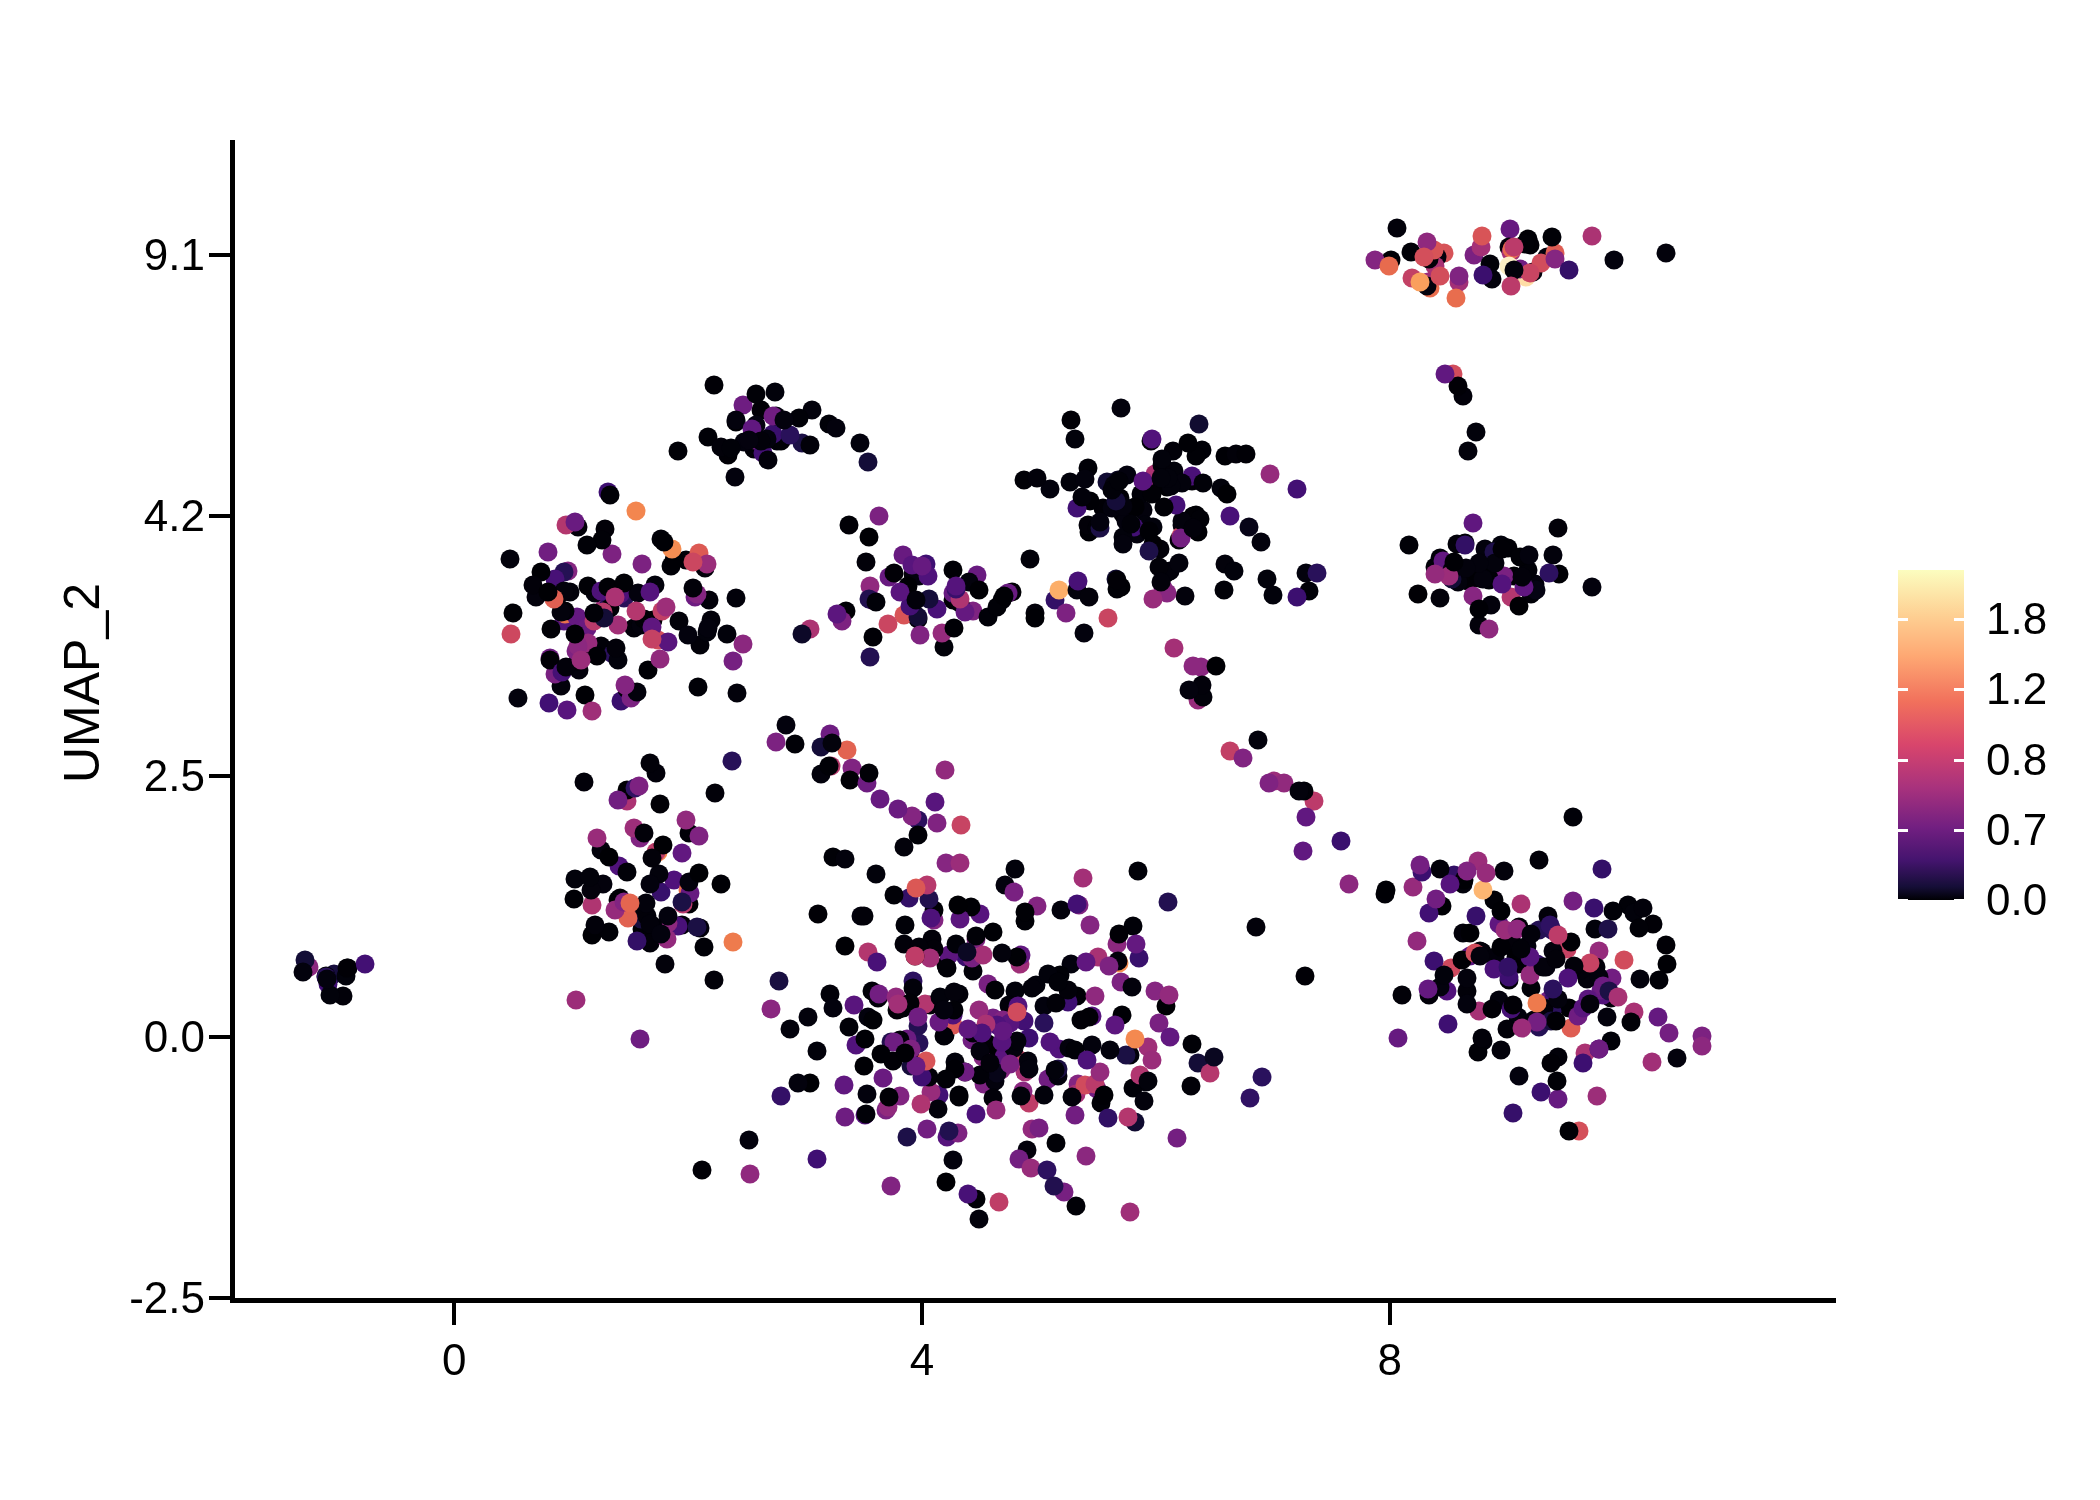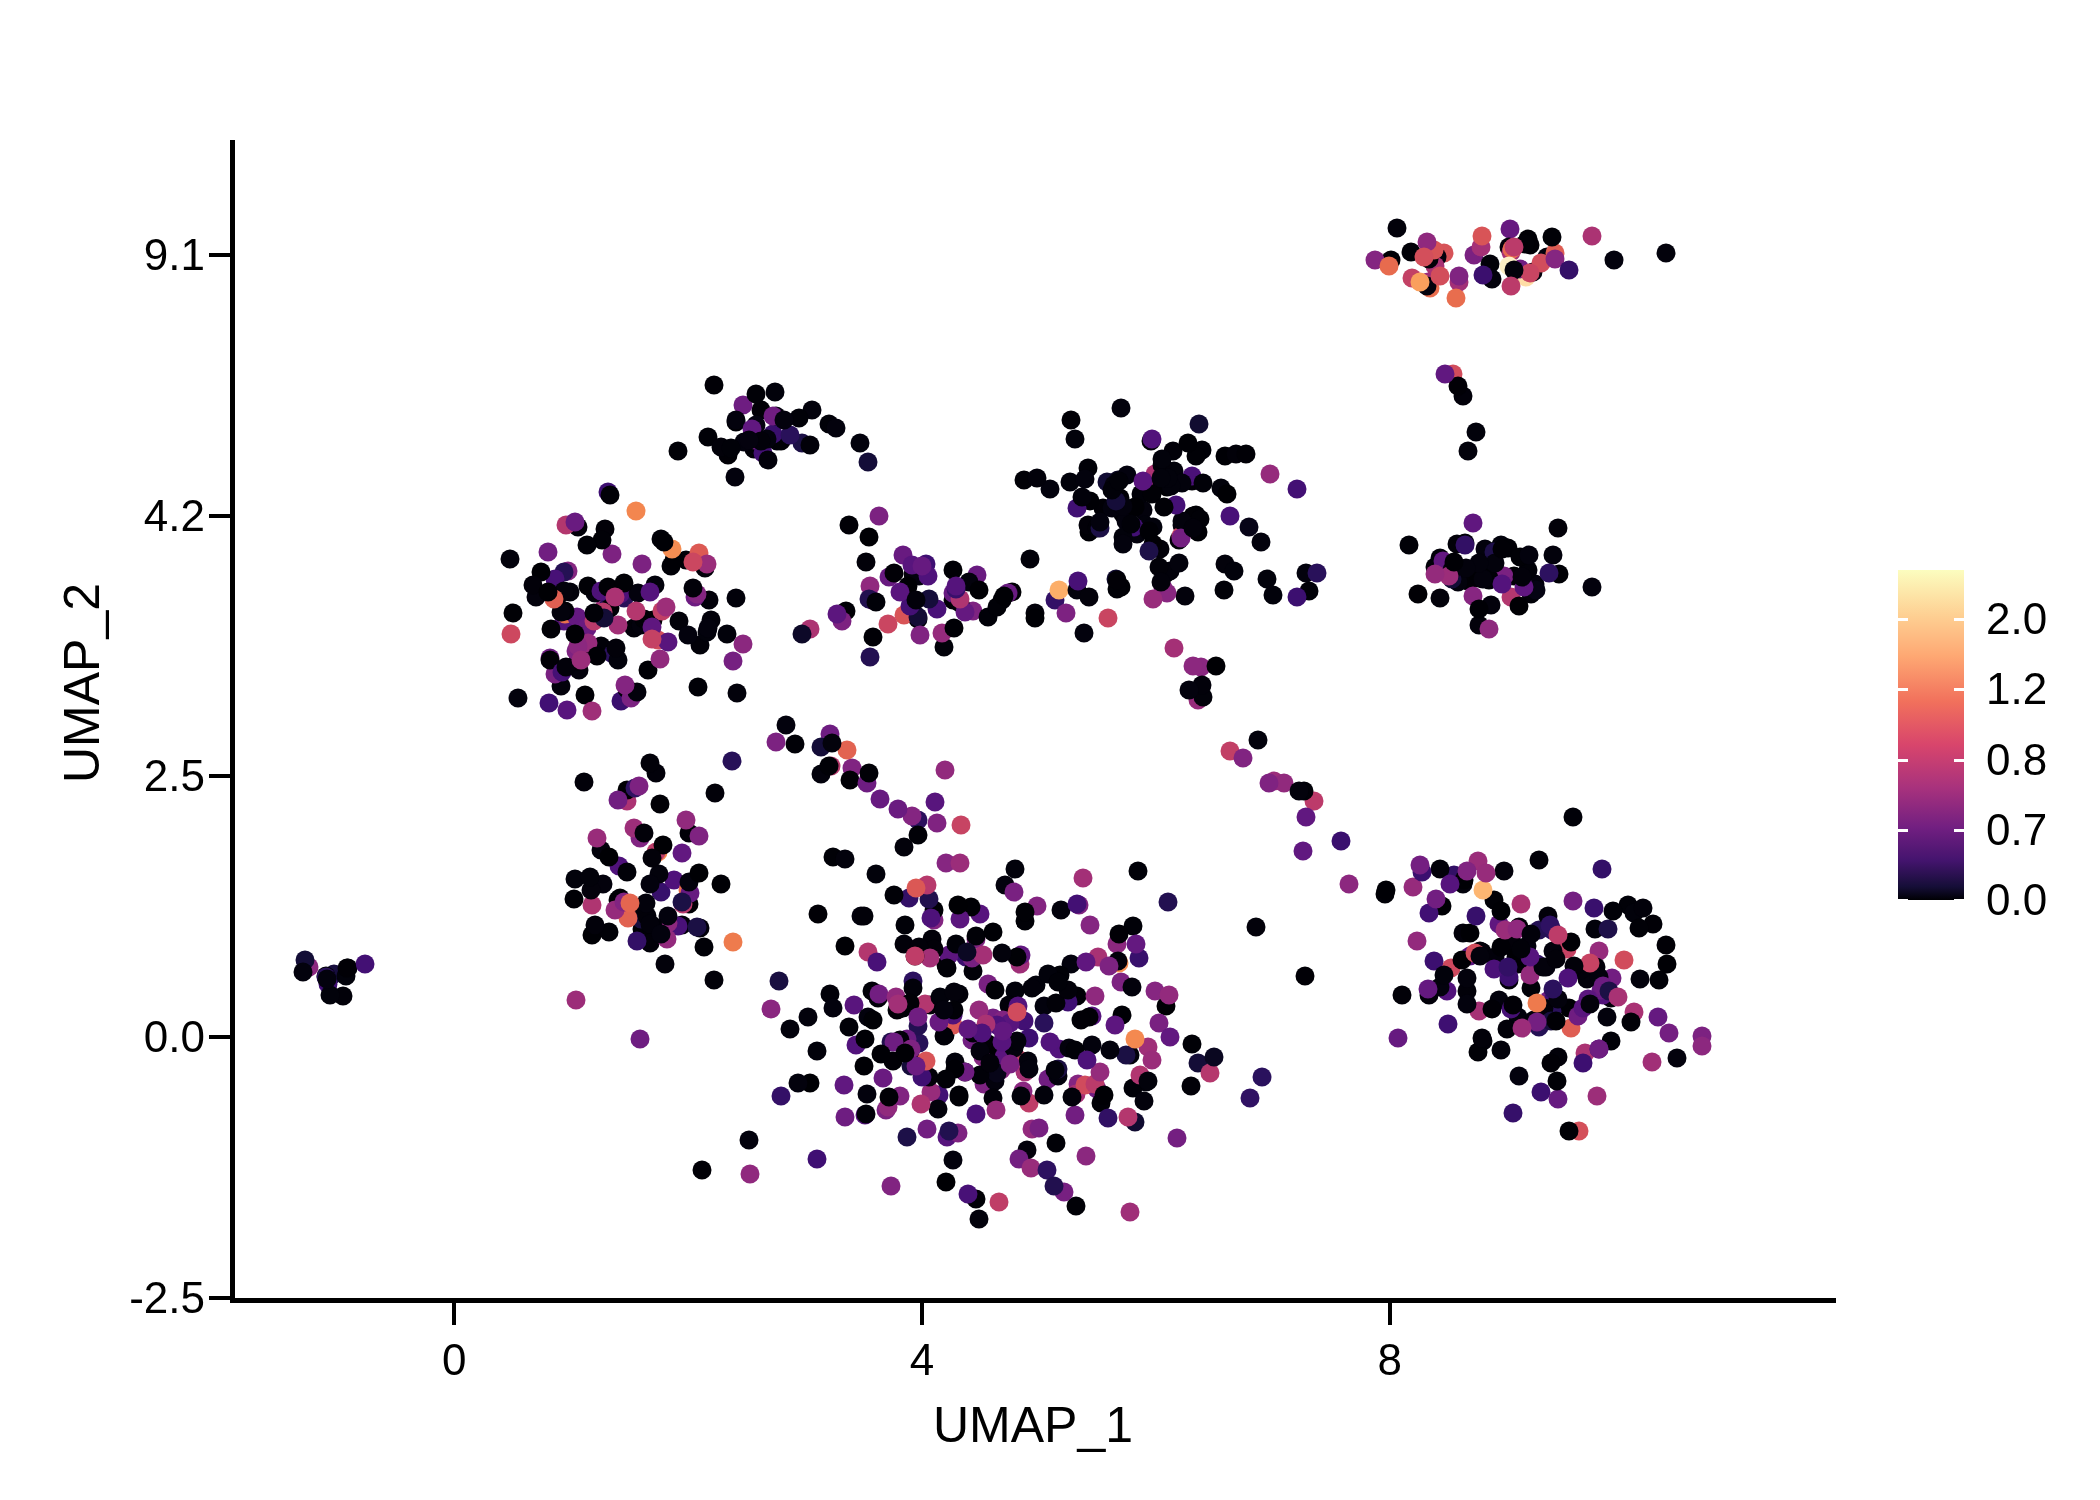--- a/index.html
+++ b/index.html
@@ -1252,37 +1252,36 @@
     </div>
   <div id="x-ticks">
       <div class="tick-x" style="left: 452.175px;"></div>
       <div class="ticklabel-x" style="left: 454.175px;">0</div>
       <div class="tick-x" style="left: 919.912px;"></div>
       <div class="ticklabel-x" style="left: 921.912px;">4</div>
       <div class="tick-x" style="left: 1387.65px;"></div>
       <div class="ticklabel-x" style="left: 1389.65px;">8</div>
     </div>
 
-  <div id="xlab">UMAP_1</div>
   <div id="ylab">UMAP_2</div>
 
   <div id="legend">
     <div id="legend-bar"></div>
     <div id="legend-marks">
         <div class="legend-tick left" style="top: 339px;"></div>
         <div class="legend-tick right" style="top: 339px;"></div>
         <div class="legend-label" style="top: 340px;">0.0</div>
         <div class="legend-tick left" style="top: 268.787px;"></div>
         <div class="legend-tick right" style="top: 268.787px;"></div>
         <div class="legend-label" style="top: 269.787px;">0.7</div>
         <div class="legend-tick left" style="top: 198.574px;"></div>
         <div class="legend-tick right" style="top: 198.574px;"></div>
         <div class="legend-label" style="top: 199.574px;">0.8</div>
         <div class="legend-tick left" style="top: 128.362px;"></div>
         <div class="legend-tick right" style="top: 128.362px;"></div>
         <div class="legend-label" style="top: 129.362px;">1.2</div>
         <div class="legend-tick left" style="top: 58.1489px;"></div>
         <div class="legend-tick right" style="top: 58.1489px;"></div>
-        <div class="legend-label" style="top: 59.1489px;">2.0</div>
+        <div class="legend-label" style="top: 59.1489px;">1.8</div>
       </div>
   </div>
 
 </div>
 
 </body></html>

